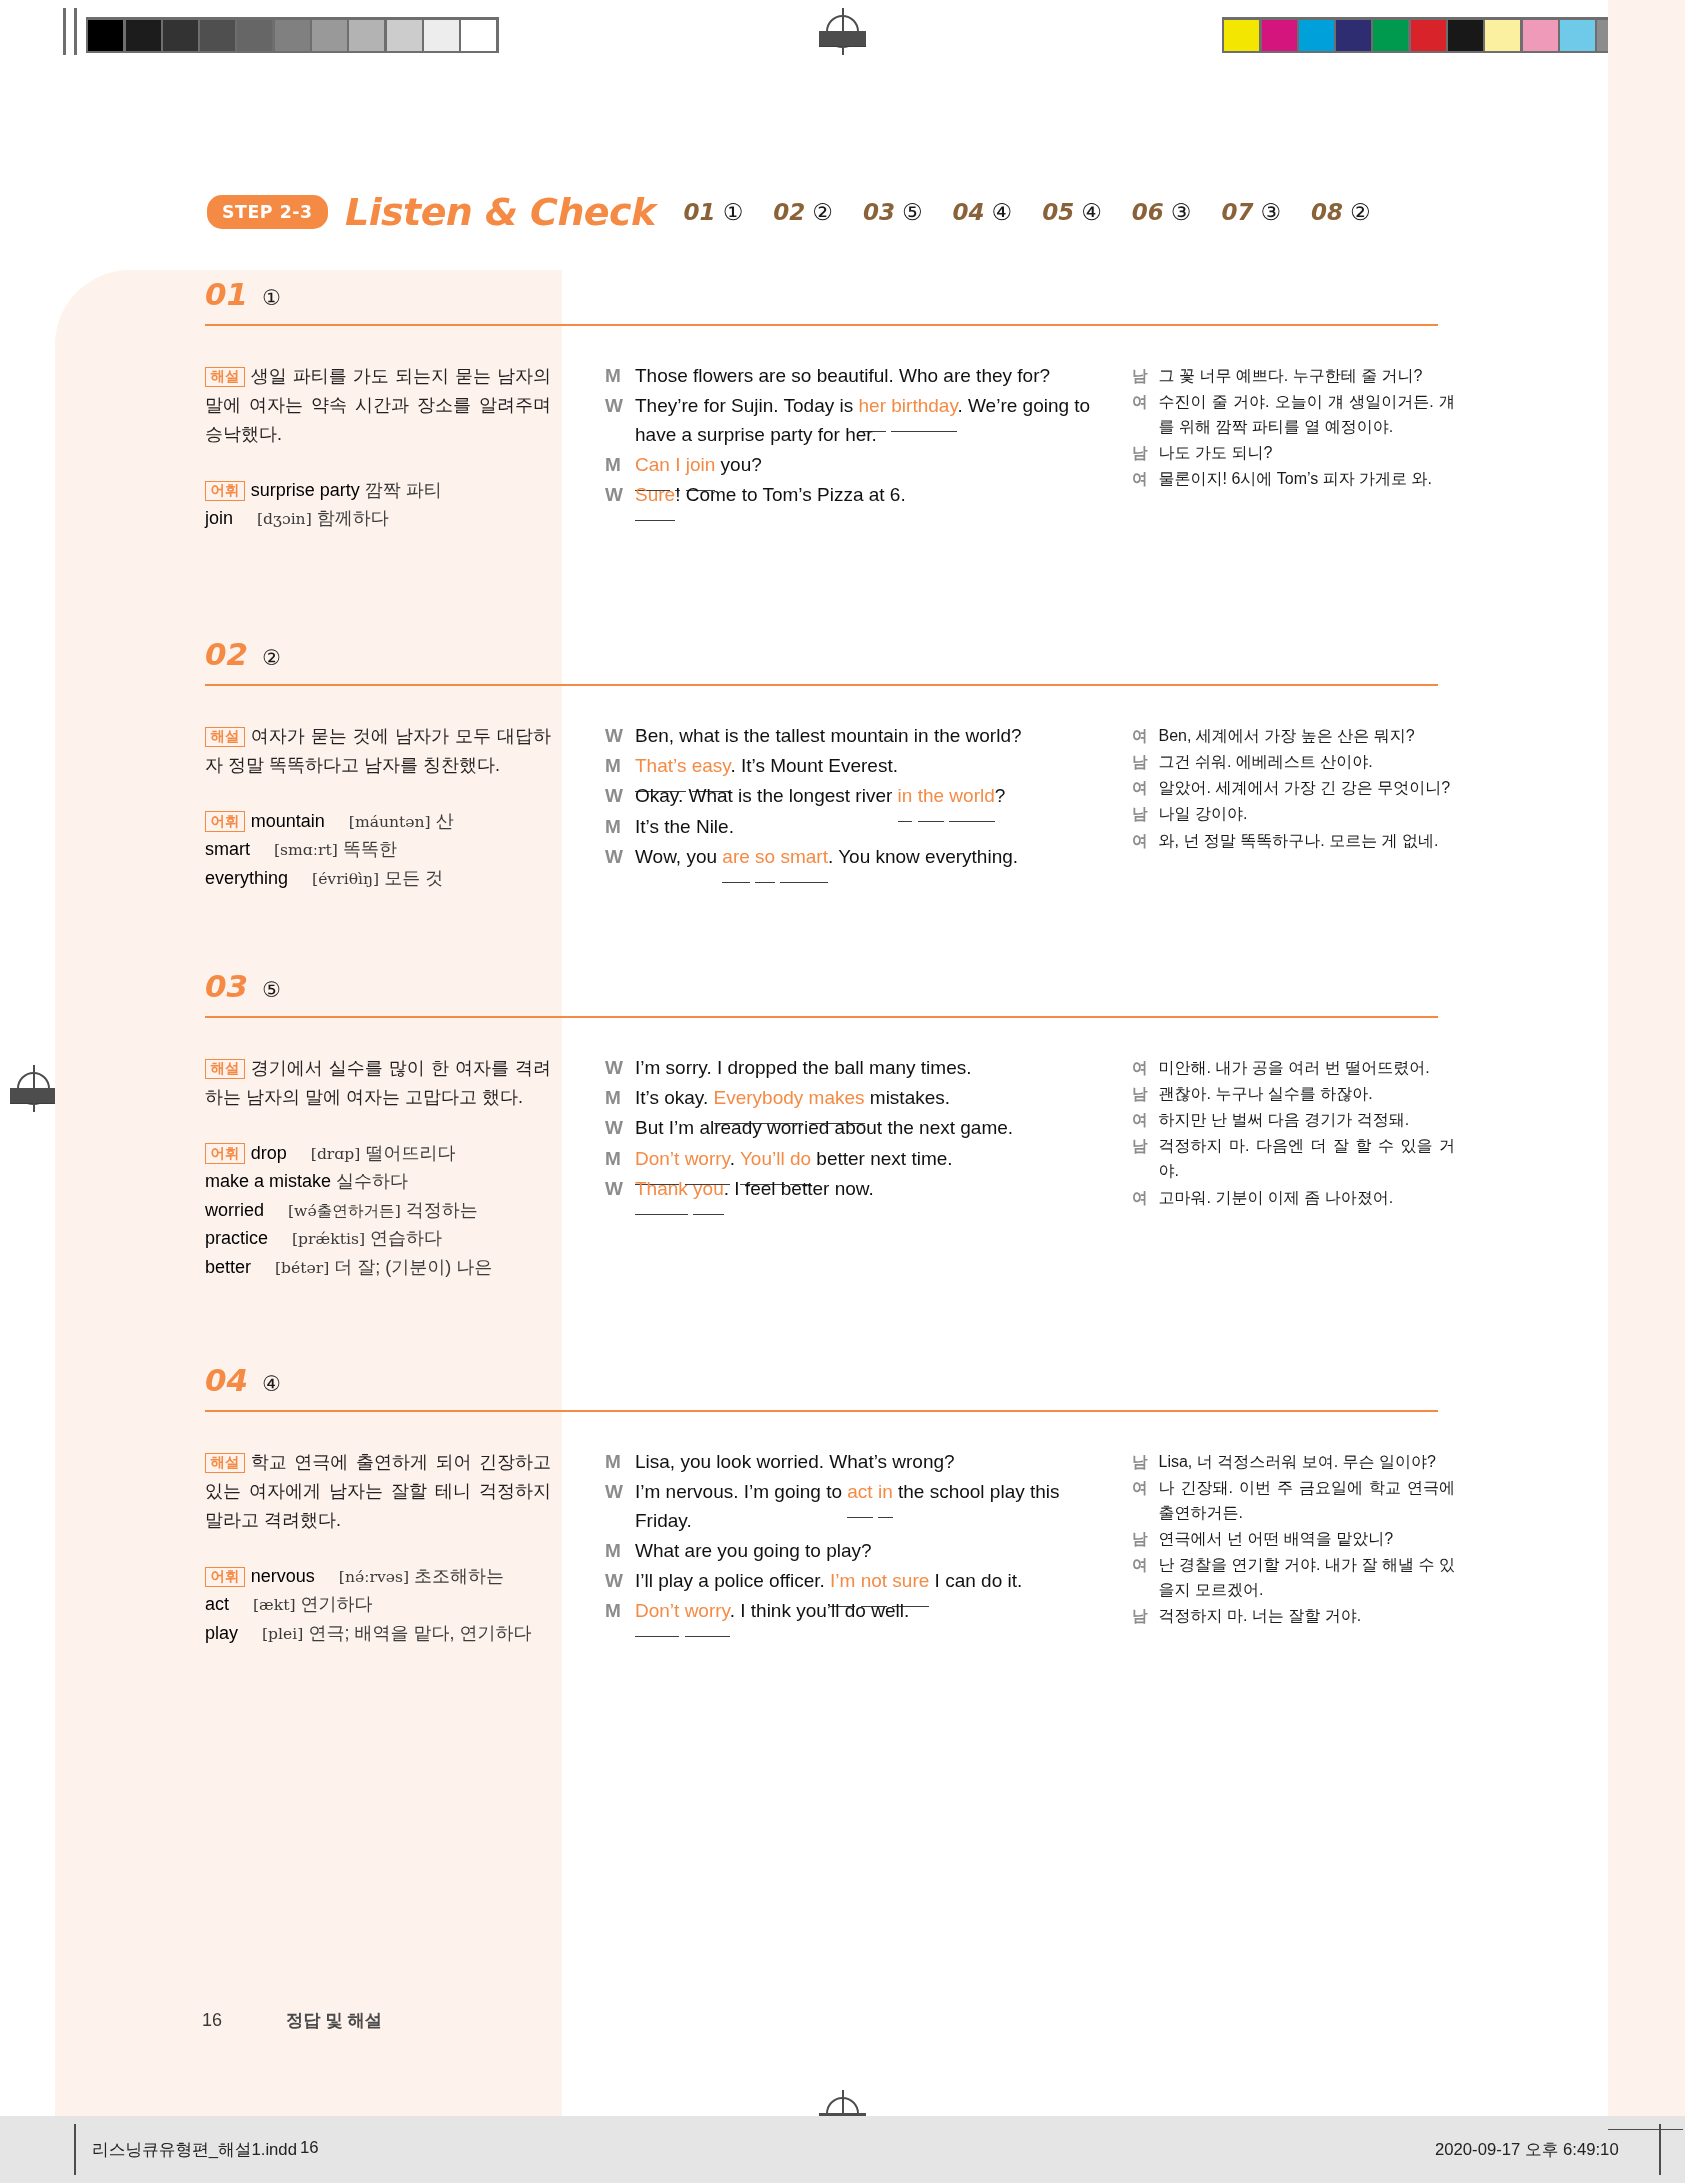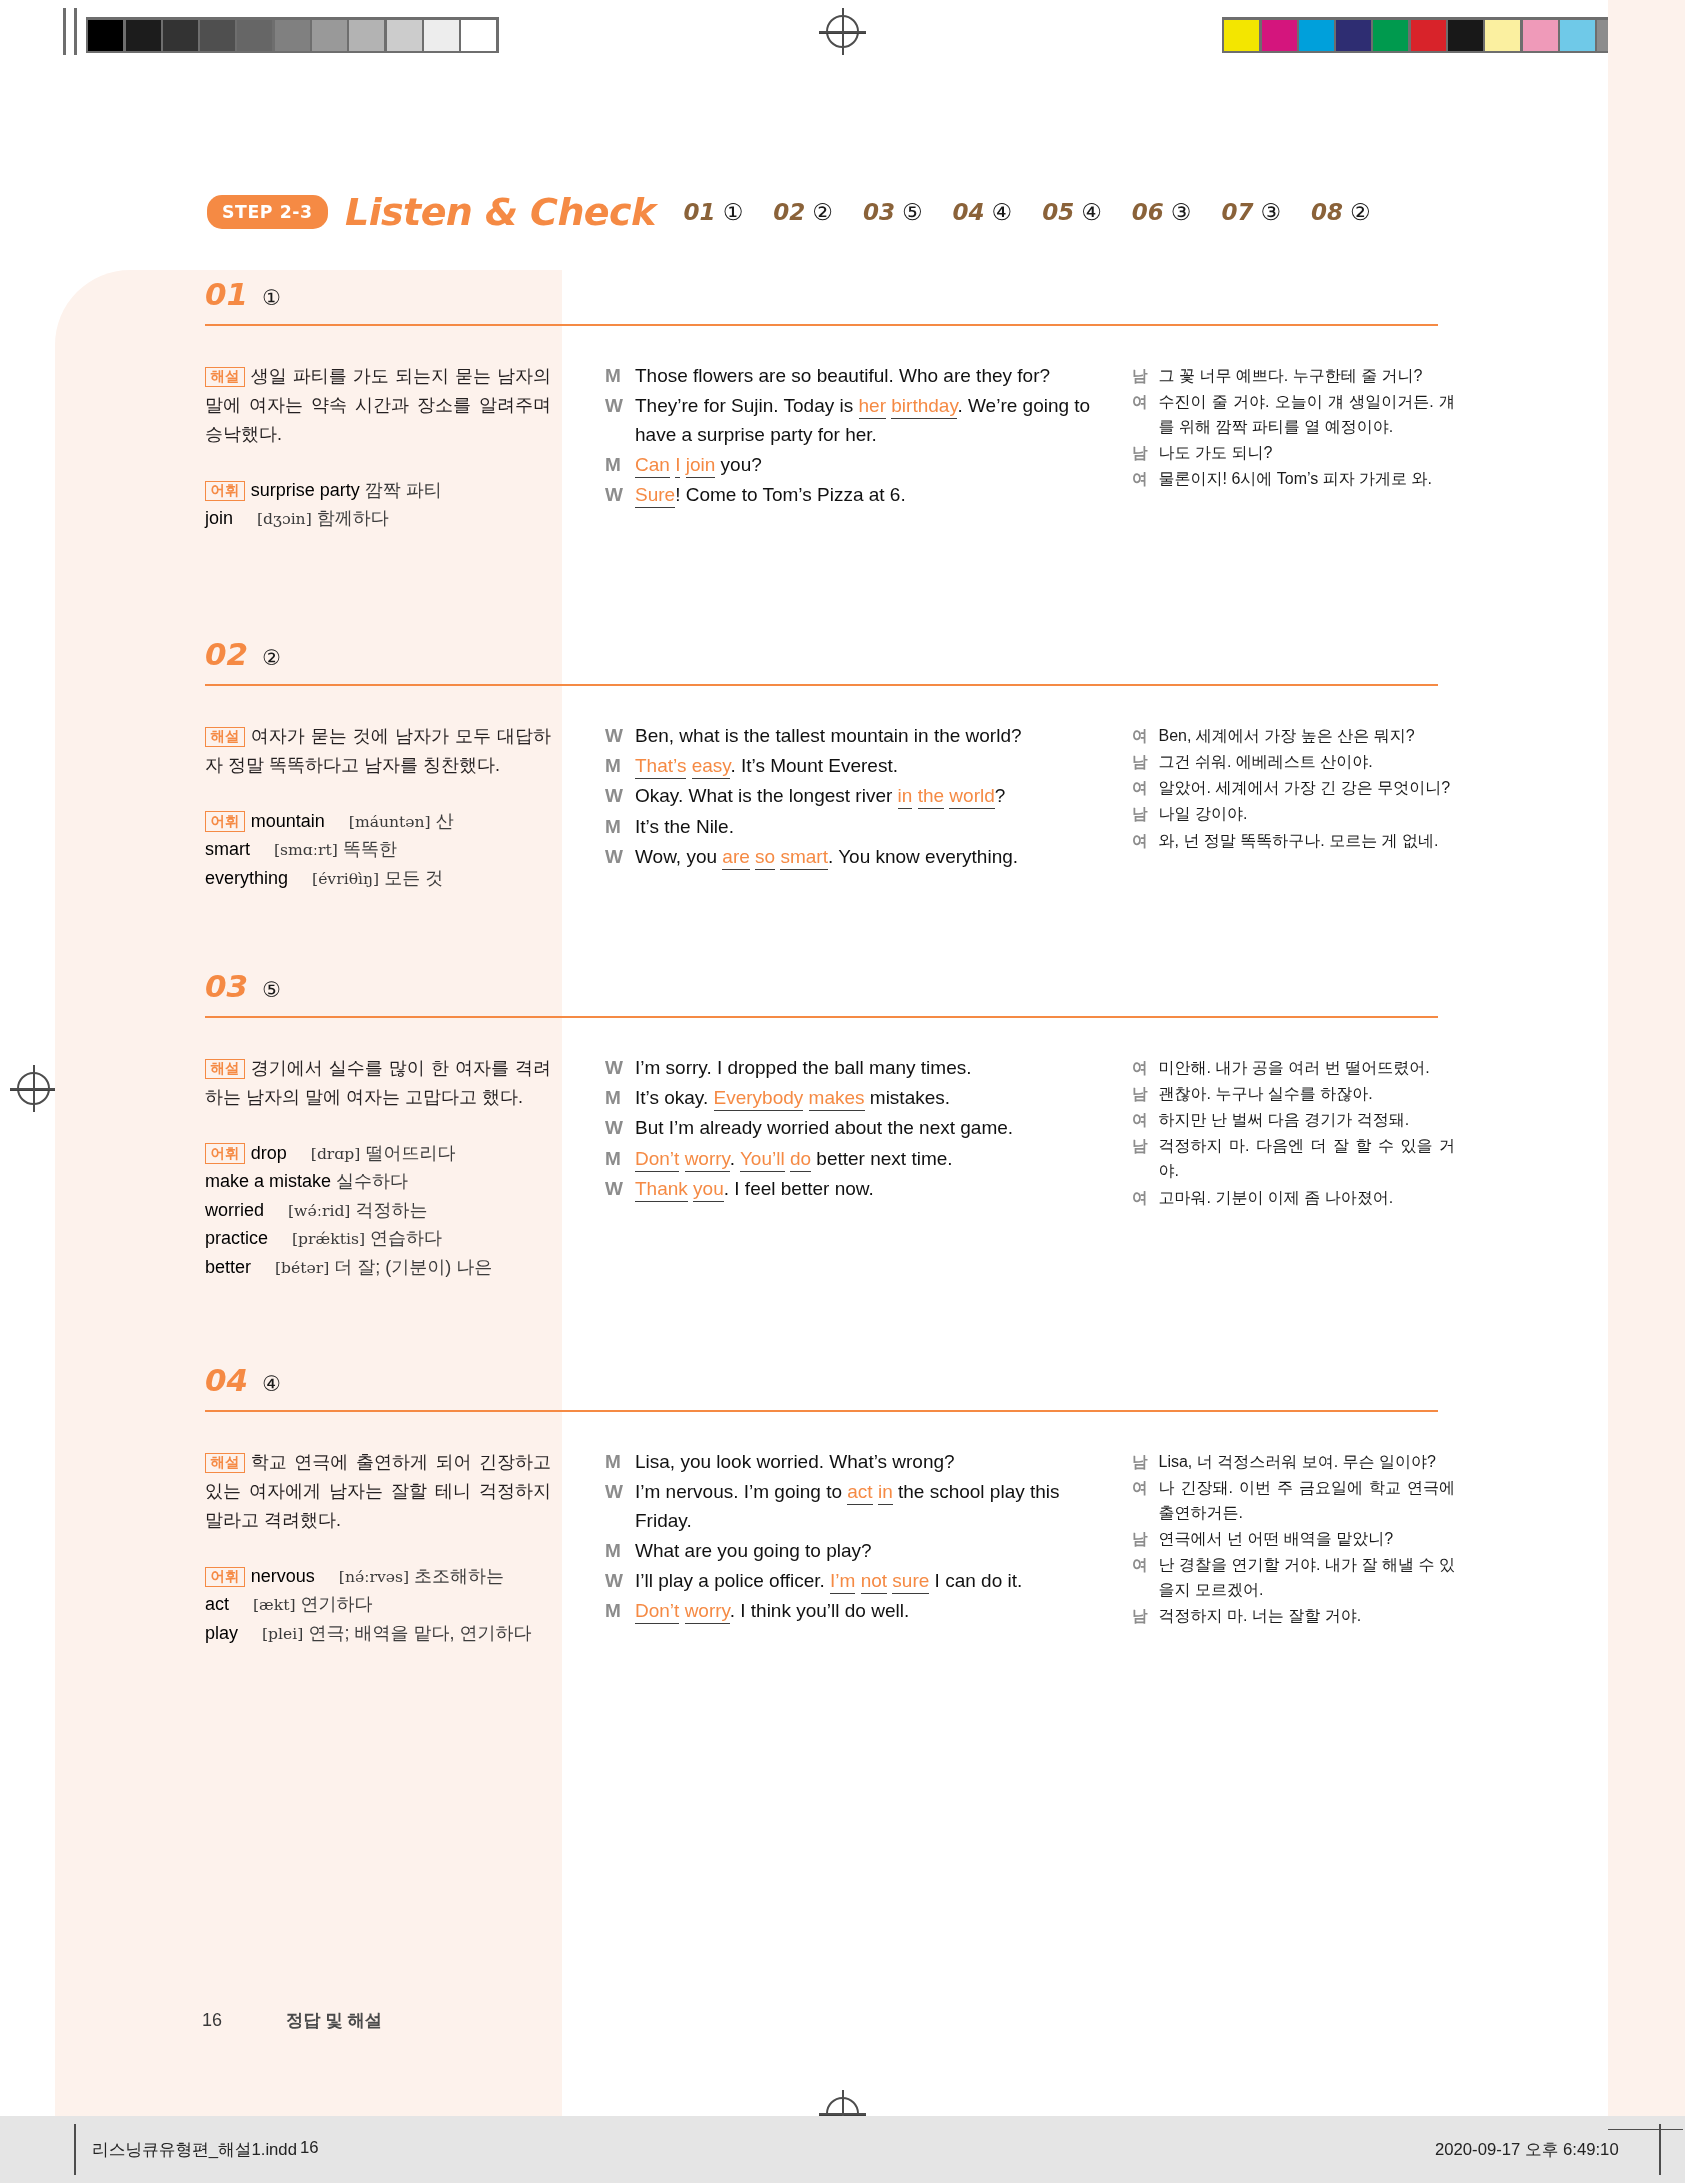--- a/index.html
+++ b/index.html
@@ -74,21 +74,21 @@
   }
   .vocab { font-size:18px; line-height:1.58; color:#231f20; margin-top:26.5px; }
   .vocab .w { font-weight:500; color:#000; }
   .ipa { font-family:"DejaVu Serif",serif; font-size:15.6px; color:#3a3a3a;margin-left:24px; }
   .kr { color:#3c3c3c; }
 
   
   .dline { display:flex; font-size:19px; line-height:1.50; margin-bottom:1.7px; color:#111; }
   .spk { width:30px; flex:0 0 30px; font-weight:bold; color:#8c8c8c; font-size:19px; }
   .dtext { flex:1; }
-  .hl { color:#f58a44; border-bottom:1.7px solid #3d3d3d; padding-bottom:2px; }
+  .hl { color:#f58a44; border-bottom:1.7px solid #3d3d3d; padding-bottom:15px; }
 
   
   .kline { display:flex; font-size:16px; line-height:1.56; margin-bottom:1.2px; color:#1a1a1a; }
   .kspk { width:26.5px; flex:0 0 26.5px; font-weight:bold; color:#8c8c8c; font-size:15.6px; }
   .ktext { flex:1; text-align:justify; }
 
   
   #pgfoot { position:absolute; left:202px; top:1945px; display:flex; align-items:baseline; }
   #pgfoot .pn { font-size:18px; color:#3a3a3a; }
   #pgfoot .pl { font-size:17.3px; color:#4a4a4a; margin-left:64px;font-weight:bold; }
@@ -320,21 +320,21 @@
         <div class="qnum" style="top: 0px;">
           <span class="n">03</span>
           <span class="a">⑤</span>
         </div>
         <div class="qrule" style="top: 48px;"></div>
         <div class="lcol" style="top: 86px;">
           <div class="tagline"><span class="tagbox">해설</span>경기에서 실수를 많이 한 여자를 격려하는 남자의 말에 여자는 고맙다고 했다.</div>
           <div class="vocab">
             <div><span class="tagbox">어휘</span><span class="w">drop</span><span class="ipa">[drɑp]</span><span class="kr"> 떨어뜨리다</span></div>
             <div><span class="w">make a mistake</span><span class="kr"> 실수하다</span></div>
-            <div><span class="w">worried</span><span class="ipa">[wə́ːrid]</span><span class="kr"> 걱정하는</span></div>
+            <div><span class="w">worried</span><span class="ipa">[wə́출연하거든]</span><span class="kr"> 걱정하는</span></div>
             <div><span class="w">practice</span><span class="ipa">[prǽktis]</span><span class="kr"> 연습하다</span></div>
             <div><span class="w">better</span><span class="ipa">[bétər]</span><span class="kr"> 더 잘; (기분이) 나은</span></div>
           </div>
         </div>
         <div class="mcol" style="top: 86px;">
           <div class="dline">
             <span class="spk">W</span>
             <span class="dtext"><span>I’m sorry. I dropped the ball many times.</span></span>
           </div>
           <div class="dline">

